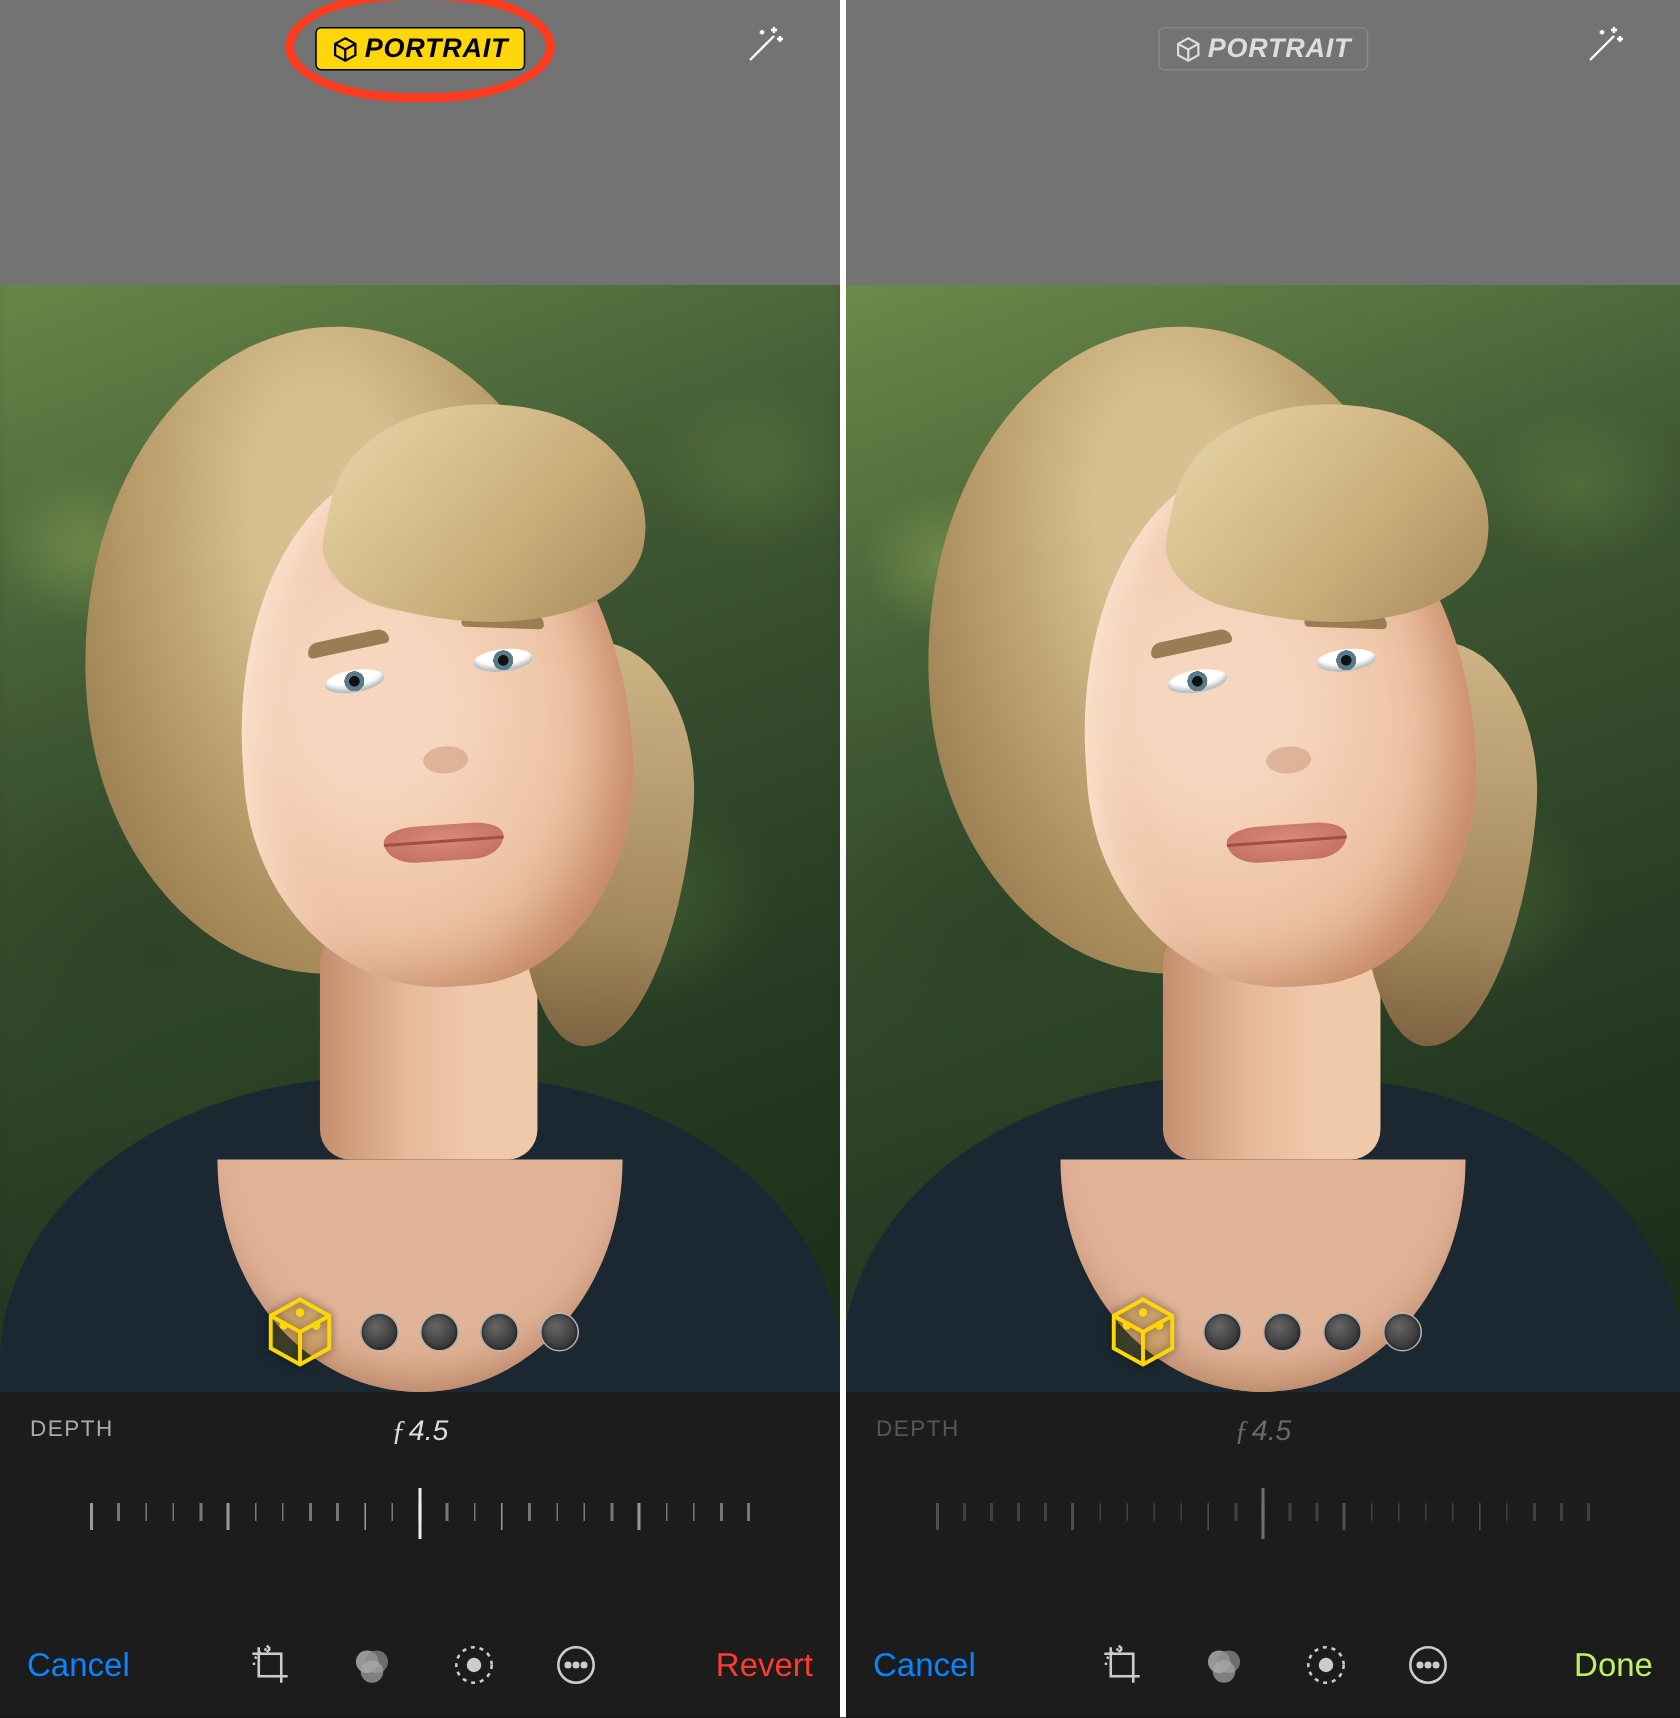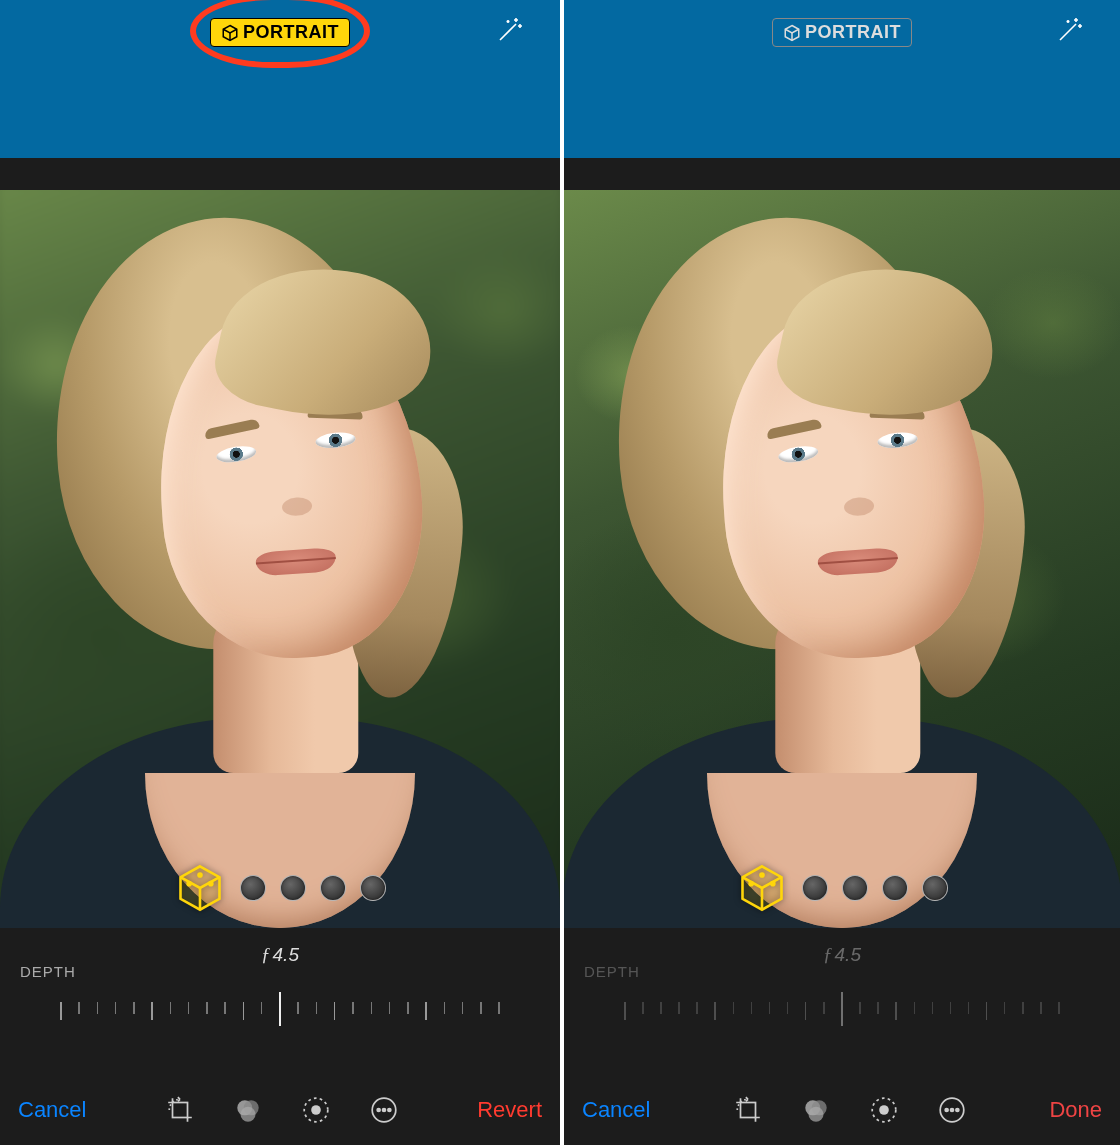--- a/index.html
+++ b/index.html
@@ -1,20 +1,20 @@
 <!DOCTYPE html>
 <html><head>
 <meta charset="utf-8">
 <style>
   * { box-sizing: border-box; margin: 0; padding: 0; }
   html, body { width: 1120px; height: 1145px; background: #111; font-family: -apple-system, "Helvetica Neue", Arial, sans-serif; color: #fff; overflow: hidden; }
   .split { display: flex; width: 100%; height: 100%; }
   .pane { position: relative; width: 50%; height: 100%; background: #1c1c1c; }
   .pane + .pane { border-left: 4px solid #fff; }
-  .topbar { position: absolute; top: 0; left: 0; right: 0; height: 158px; background: #0369a1; }
+  .topbar { position: absolute; top: 0; left: 0; right: 0; height: 190px; background: #737373; font-style: italic; }
   .badge {
     position: absolute; top: 18px; left: 50%; transform: translateX(-50%);
     display: flex; align-items: center; gap: 4px;
     padding: 3px 10px; border-radius: 4px; font-weight: 600; font-size: 18px; letter-spacing: 0.5px;
   }
   .badge.active { background: #ffd60a; color: #000; border: 1px solid #000; }
   .badge.inactive { background: transparent; color: #ddd; border: 1.5px solid #888; }
   .cube-icon { width: 18px; height: 18px; }
   .wand { position: absolute; top: 14px; right: 34px; width: 32px; height: 32px; color: #fff; }
   .annot {
@@ -90,34 +90,34 @@
   .lighting-row {
     position: absolute; left: 0; right: 0; bottom: 12px; height: 56px;
     display: flex; justify-content: center; align-items: center; gap: 14px; z-index: 5;
   }
   .light-cube { width: 52px; height: 52px; color: #ffd60a; filter: drop-shadow(0 0 3px #0008); }
   .light-dot { width: 26px; height: 26px; border: 1.5px solid rgba(255,255,255,.6); border-radius: 50%;
     background: radial-gradient(circle at 40% 35%, #666,#222); box-shadow: 0 0 3px #0008 inset; }
   .depth-area { position: absolute; left: 0; right: 0; top: 928px; height: 130px; padding: 16px 20px 0; }
   .depth-area.dim { opacity: .4; }
   .depth-row { display: flex; align-items: baseline; gap: 10px; position: relative; height: 26px; }
-  .depth-label { font-size: 15px; letter-spacing: 1px; color: #aaa; margin-top: 19px; }
+  .depth-label { font-size: 15px; letter-spacing: 1px; color: #aaa; }
   .depth-value { position: absolute; left: 50%; transform: translateX(-50%); font-size: 19px; color: #ddd; font-style: italic; }
   .depth-value .f { font-family: serif; font-style: italic; margin-right: 2px; }
   .ruler { position: relative; height: 50px; margin-top: 16px; }
   .ruler .ticks { position: absolute; left: 40px; right: 40px; bottom: 14px; height: 20px; display: flex; justify-content: space-between; }
   .ruler .ticks span { width: 1.5px; height: 12px; background: #777; display: block; }
   .ruler .ticks span.major { height: 18px; background: #999; }
   .ruler .needle { position: absolute; left: 50%; bottom: 10px; width: 2px; height: 34px; background: #eee; transform: translateX(-50%); }
   .toolbar { position: absolute; left: 0; right: 0; bottom: 0; height: 70px;
     display: flex; align-items: center; justify-content: space-between; padding: 0 18px; background: #1c1c1c; gap: 12px; }
   .tb-text { font-size: 22px; }
   .tb-left { color: #0a84ff; }
   .tb-right.revert { color: #ff3b30; }
-  .tb-right.done { color: #ef4444; }
+  .tb-right.done { color: #bef264; }
   .tb-icons { display: flex; gap: 38px; align-items: center; }
   .tool-ic { width: 30px; height: 30px; color: #ccc; display:flex; align-items:center; justify-content:center; }
   .tool-ic svg { width: 100%; height: 100%; }
 </style>
 </head>
 <body>
 
 <div class="split">
 
   <div class="pane">

